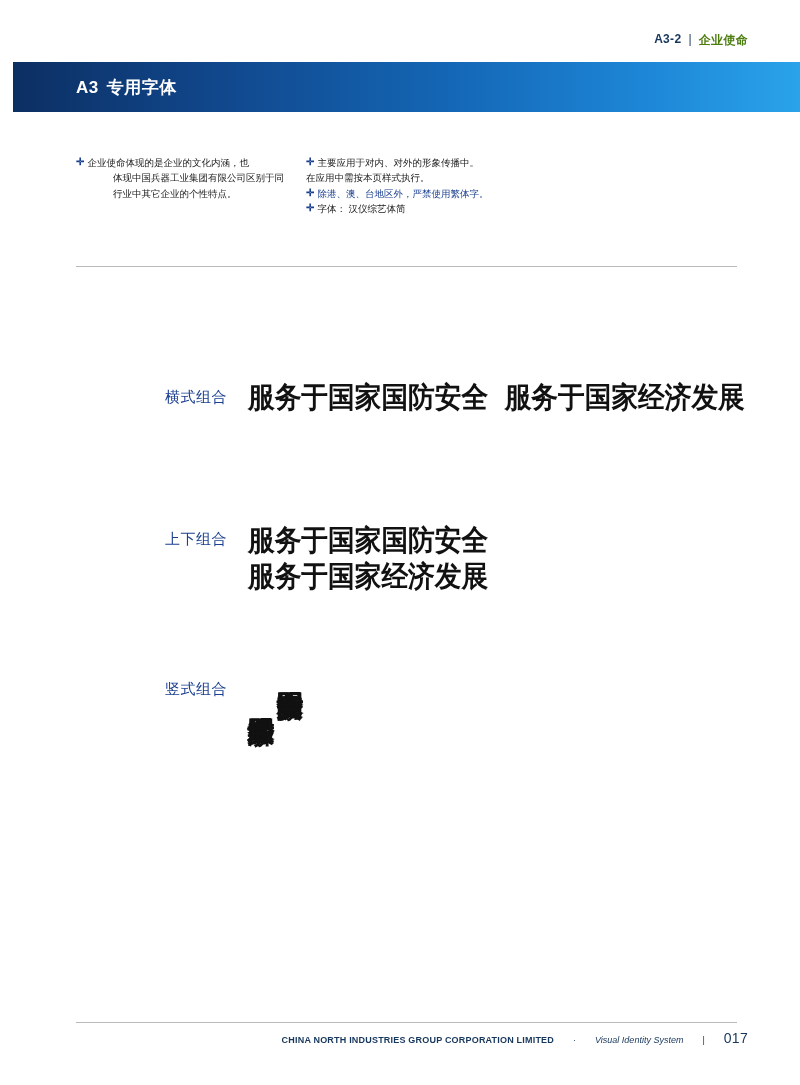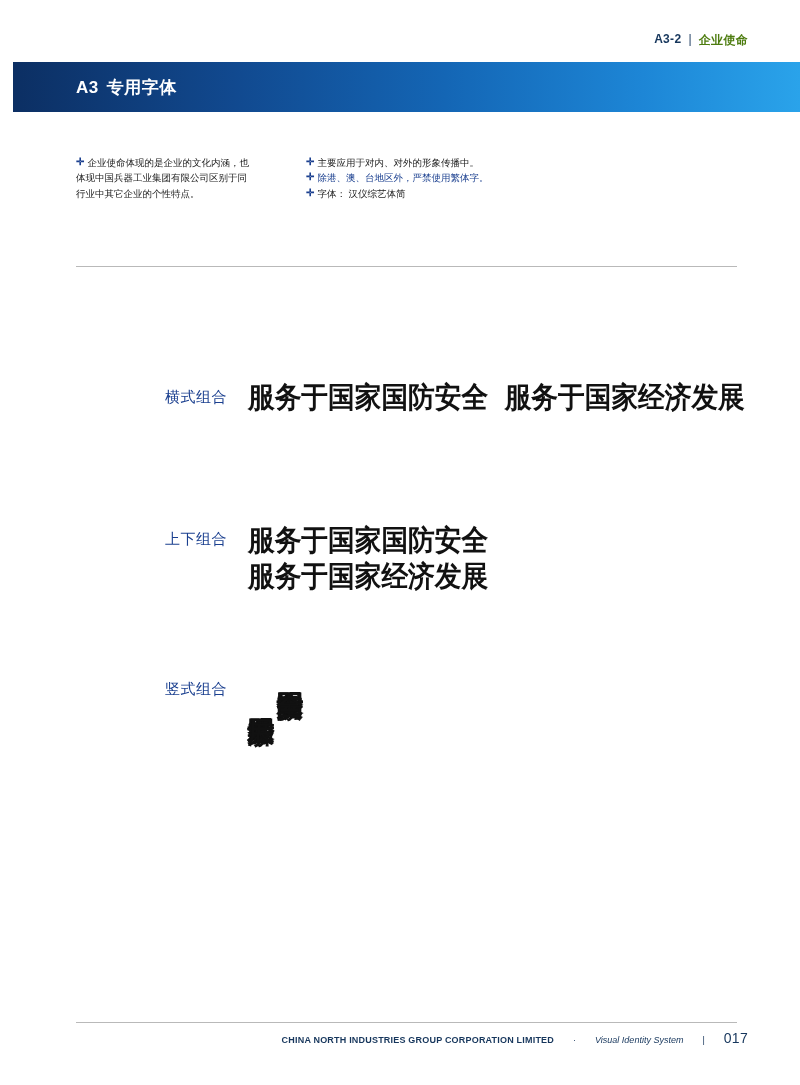--- a/index.html
+++ b/index.html
@@ -107,20 +107,21 @@
     font-weight: bold;
   }
   .note-text {
     flex: 1 1 auto;
   }
   .note-text.blue {
     color: #1a3f8f;
   }
   .note-indent {
     padding-left: 0px;
+    margin-left: 37px;
   }
 
   
   .divider {
     position: absolute;
     left: 76px;
     top: 266px;
     width: 661px;
     height: 1px;
     background: #b9b9b9;
@@ -262,20 +263,23 @@
     <div class="note-line note-indent">
       <span class="note-text"><span>行业中其它企业的个性特点。</span></span>
     </div>
   </div>
   <div class="notes-col-right">
     <div class="note-line">
       <span class="plus-mark">✛</span>
       <span class="note-text"><span>主要应用于对内、对外的形象传播中。</span></span>
     </div>
     <div class="note-line">
+      <span class="note-text"><span>在应用中需按本页样式执行。</span></span>
+    </div>
+    <div class="note-line">
       <span class="plus-mark">✛</span>
       <span class="note-text blue"><span>除港、澳、台地区外，严禁使用繁体字。</span></span>
     </div>
     <div class="note-line">
       <span class="plus-mark">✛</span>
       <span class="note-text"><span>字体：  汉仪综艺体简</span></span>
     </div>
   </div>
 </div>
 

